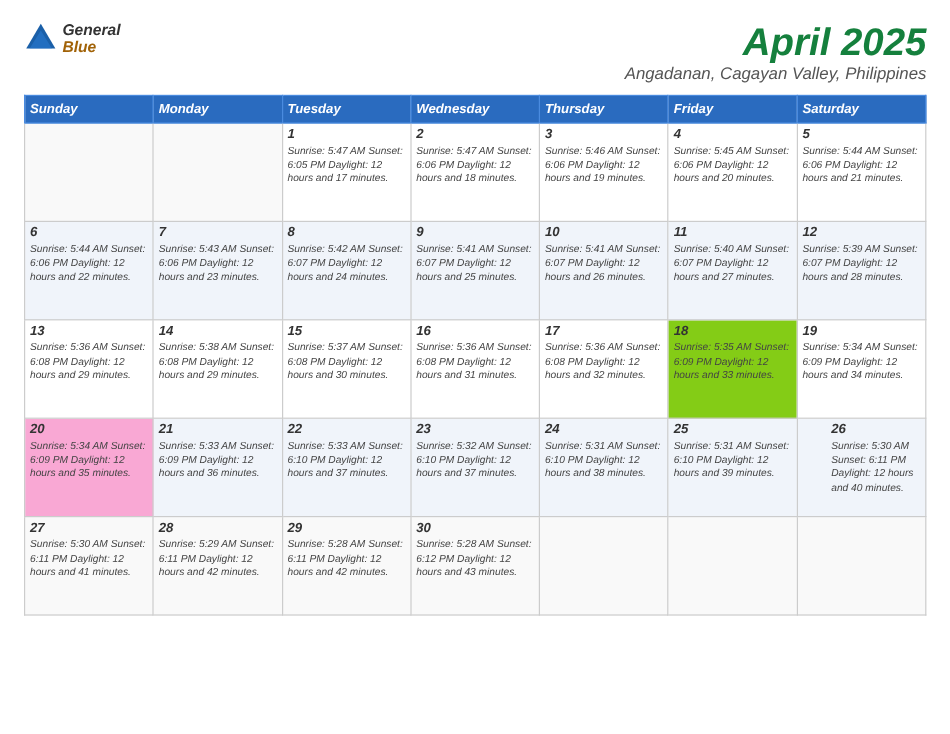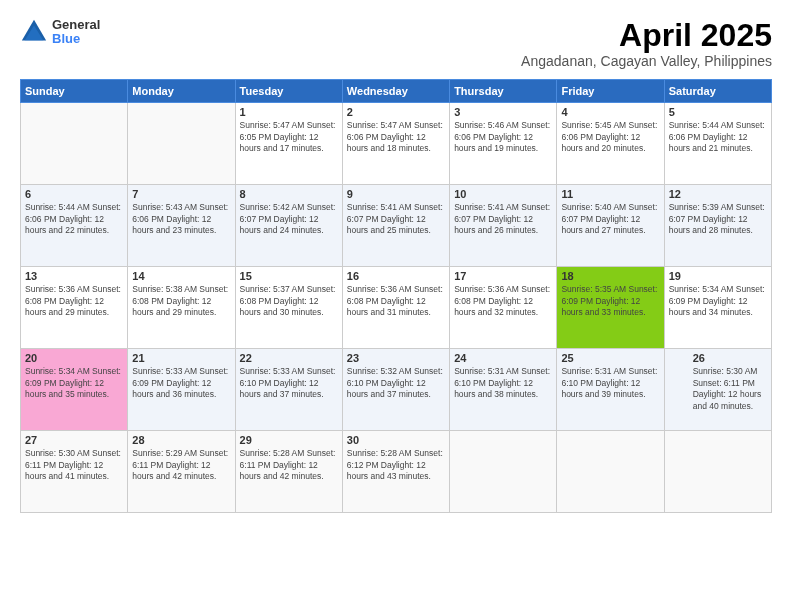--- a/index.html
+++ b/index.html
@@ -9,20 +9,21 @@
       font-family: Arial, sans-serif;
       background: #fff;
       overflow: hidden;
     }
     .page {
       width: 792px;
       height: 496px;
       padding: 18px 20px 10px 20px;
       display: flex;
       flex-direction: column;
+      font-style: italic;
     }
     .header {
       display: flex;
       justify-content: space-between;
       align-items: flex-start;
       margin-bottom: 10px;
     }
     .logo {
       display: flex;
       align-items: center;
@@ -34,33 +35,33 @@
       line-height: 1.1;
     }
     .logo-general {
       font-size: 13px;
       font-weight: bold;
       color: #333;
     }
     .logo-blue {
       font-size: 13px;
       font-weight: bold;
-      color: #3b82f6;
+      color: #a16207;
     }
     .logo-icon {
       width: 28px;
       height: 28px;
     }
     .title-block {
       text-align: right;
     }
     .month-title {
       font-size: 32px;
       font-weight: bold;
-      color: #000000;
+      color: #15803d;
       line-height: 1.1;
     }
     .location-title {
       font-size: 14px;
       color: #555;
     }
     .calendar {
       flex: 1;
       border: 1px solid #ccc;
       border-collapse: collapse;

